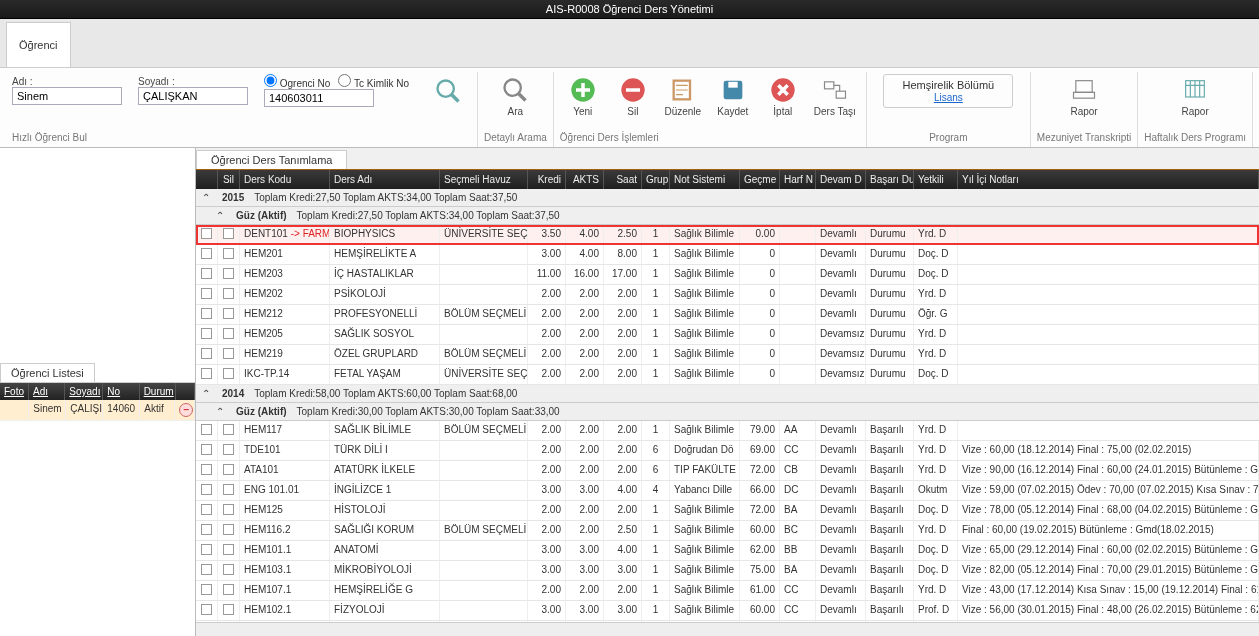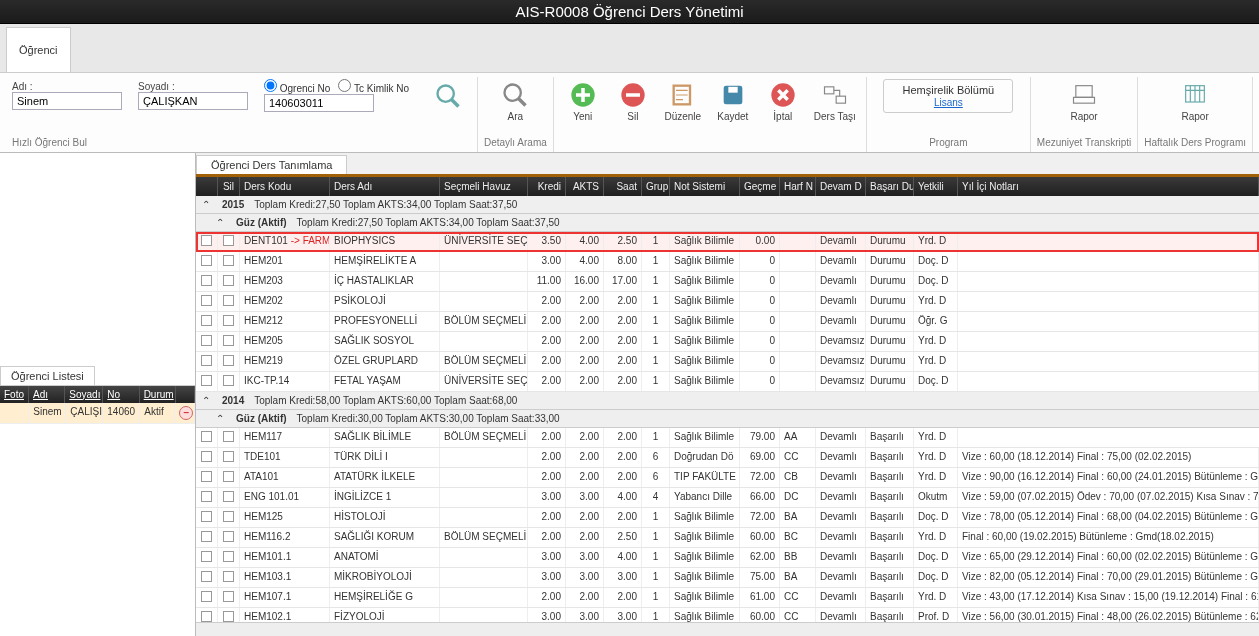--- a/index.html
+++ b/index.html
@@ -1,17 +1,17 @@
 <!DOCTYPE html>
 <html><head>
 <meta charset="utf-8">
 <style>
   * { box-sizing: border-box; margin: 0; padding: 0; }
   body { font-family: Tahoma, Arial, sans-serif; font-size: 11px; background: #f0f0f0; color: #333; width: 1259px; height: 636px; overflow: hidden; display: flex; flex-direction: column; }
-  .title-bar { background: linear-gradient(#2a2a2a,#1a1a1a); color: #fff; text-align: center; padding: 3px 0; font-size: 15px; border-bottom: 1px solid #000; }
+  .title-bar { background: linear-gradient(#2a2a2a,#1a1a1a); color: #fff; text-align: center; padding: 3px 0; font-size: 11px; border-bottom: 1px solid #000; }
   .ribbon { background: #fdfdfd; border-bottom: 1px solid #bbb; display: flex; flex-direction: column; }
   .ribbon-tab { display: flex; padding: 3px 6px 0; background: #e8e8e8; border-bottom: 1px solid #ccc;}
   .ribbon-tab span { background: #fff; border: 1px solid #ccc; border-bottom: none; padding: 16px 12px; font-size: 11px;}
   .ribbon-body { display: flex; gap: 0; background: #fdfdfd; padding: 4px 6px 0; align-items: stretch; }
   .ribbon-group { border-right: 1px solid #ddd; padding: 2px 6px 4px; display:flex; flex-direction:column; position:relative; min-height:75px;}
   .ribbon-group-row { display:flex; align-items:center; gap:4px;}
   .ribbon-foot { font-size:10px; color:#777; text-align:left; padding-top:2px; margin-top:auto;}
   .inp-label{font-size:10px; color:#444; display:block;}
   .inp{border:1px solid #aab; padding:2px 4px; font-size:11px; background:#fff;}
   .radio{font-size:10px;}
@@ -26,21 +26,21 @@
   .left-pane{width:196px; border-right:1px solid #bbb; display:flex; flex-direction:column; background:#fff;justify-content:center;}
   .pane-tabs{display:flex; border-bottom:1px solid #ccc;}
   .pane-tabs span{padding:3px 10px; border:1px solid #ccc;background:#f3f3f3;font-size:11px; border-bottom:none;}
   .pane-tabs span.active{background:#fff;}
   .mini-table{font-size:10px;}
   .mini-th{background:linear-gradient(#444,#222);color:#fff;display:flex;text-decoration:underline;}
   .mini-th div{padding:3px 4px;border-right:1px solid #555;}
   .mini-row{display:flex;border-bottom:1px solid #eee;}
   .mini-row div{padding:3px 4px;border-right:1px solid #eee;overflow:hidden;white-space:nowrap;}
   .right-pane{flex:1;display:flex;flex-direction:column;overflow:hidden;}
-  .right-tabs{display:flex;border-bottom:3px solid #a16207;padding-top:2px;}
+  .right-tabs{display:flex;border-bottom:1px solid #a16207;padding-top:2px;}
   .right-tabs span{padding:3px 14px;border:1px solid #ccc;background:#fff;font-size:11px;border-bottom:none;}
   .grid-wrap{flex:1;overflow:auto;background:#fff;}
   .grid-header{background:linear-gradient(#3a3a3a,#1f1f1f);color:#eee;display:flex;position:sticky;top:0;font-size:10px;z-index:5;}
   .grid-header div{padding:4px 4px;border-right:1px solid #555;white-space:nowrap;overflow:hidden;}
   .grp-row{background:#efefef;border-bottom:1px solid #ccc;padding:3px 6px;font-size:10px;color:#333;display:flex;gap:10px;align-items:center;}
   .grp-row .arrow{width:10px;display:inline-block;}
   .data-row{display:flex;border-bottom:1px solid #e6e6e6;font-size:10px;color:#333;background:#fff;}
   .data-row.hl{background:#fff0f0;outline:2px solid #e33;outline-offset:-2px;}
   .data-row>div{padding:3px 4px;border-right:1px solid #eee;white-space:nowrap;overflow:hidden;}
   .chk{width:11px;height:11px;border:1px solid #999;background:#fff;display:inline-block;}
@@ -157,20 +157,21 @@
           </div>
         <div class="btn-ico">
             <svg viewBox="0 0 24 24">
               <rect x="3" y="5" width="8" height="6" fill="none" stroke="#888"></rect>
               <rect x="13" y="13" width="8" height="6" fill="none" stroke="#888"></rect>
               <path d="M11 8h5v5" fill="none" stroke="#888"></path>
             </svg>
             <span>Ders Taşı</span>
           </div>
       </div>
+      <div class="ribbon-foot">Öğrenci Ders İşlemleri</div>
     </div>
 
     <div class="ribbon-group prog-panel">
       <div class="prog-box">
         <div>Hemşirelik Bölümü</div>
         <a class="prog-link">Lisans</a>
       </div>
       <div class="ribbon-foot">Program</div>
     </div>
 

